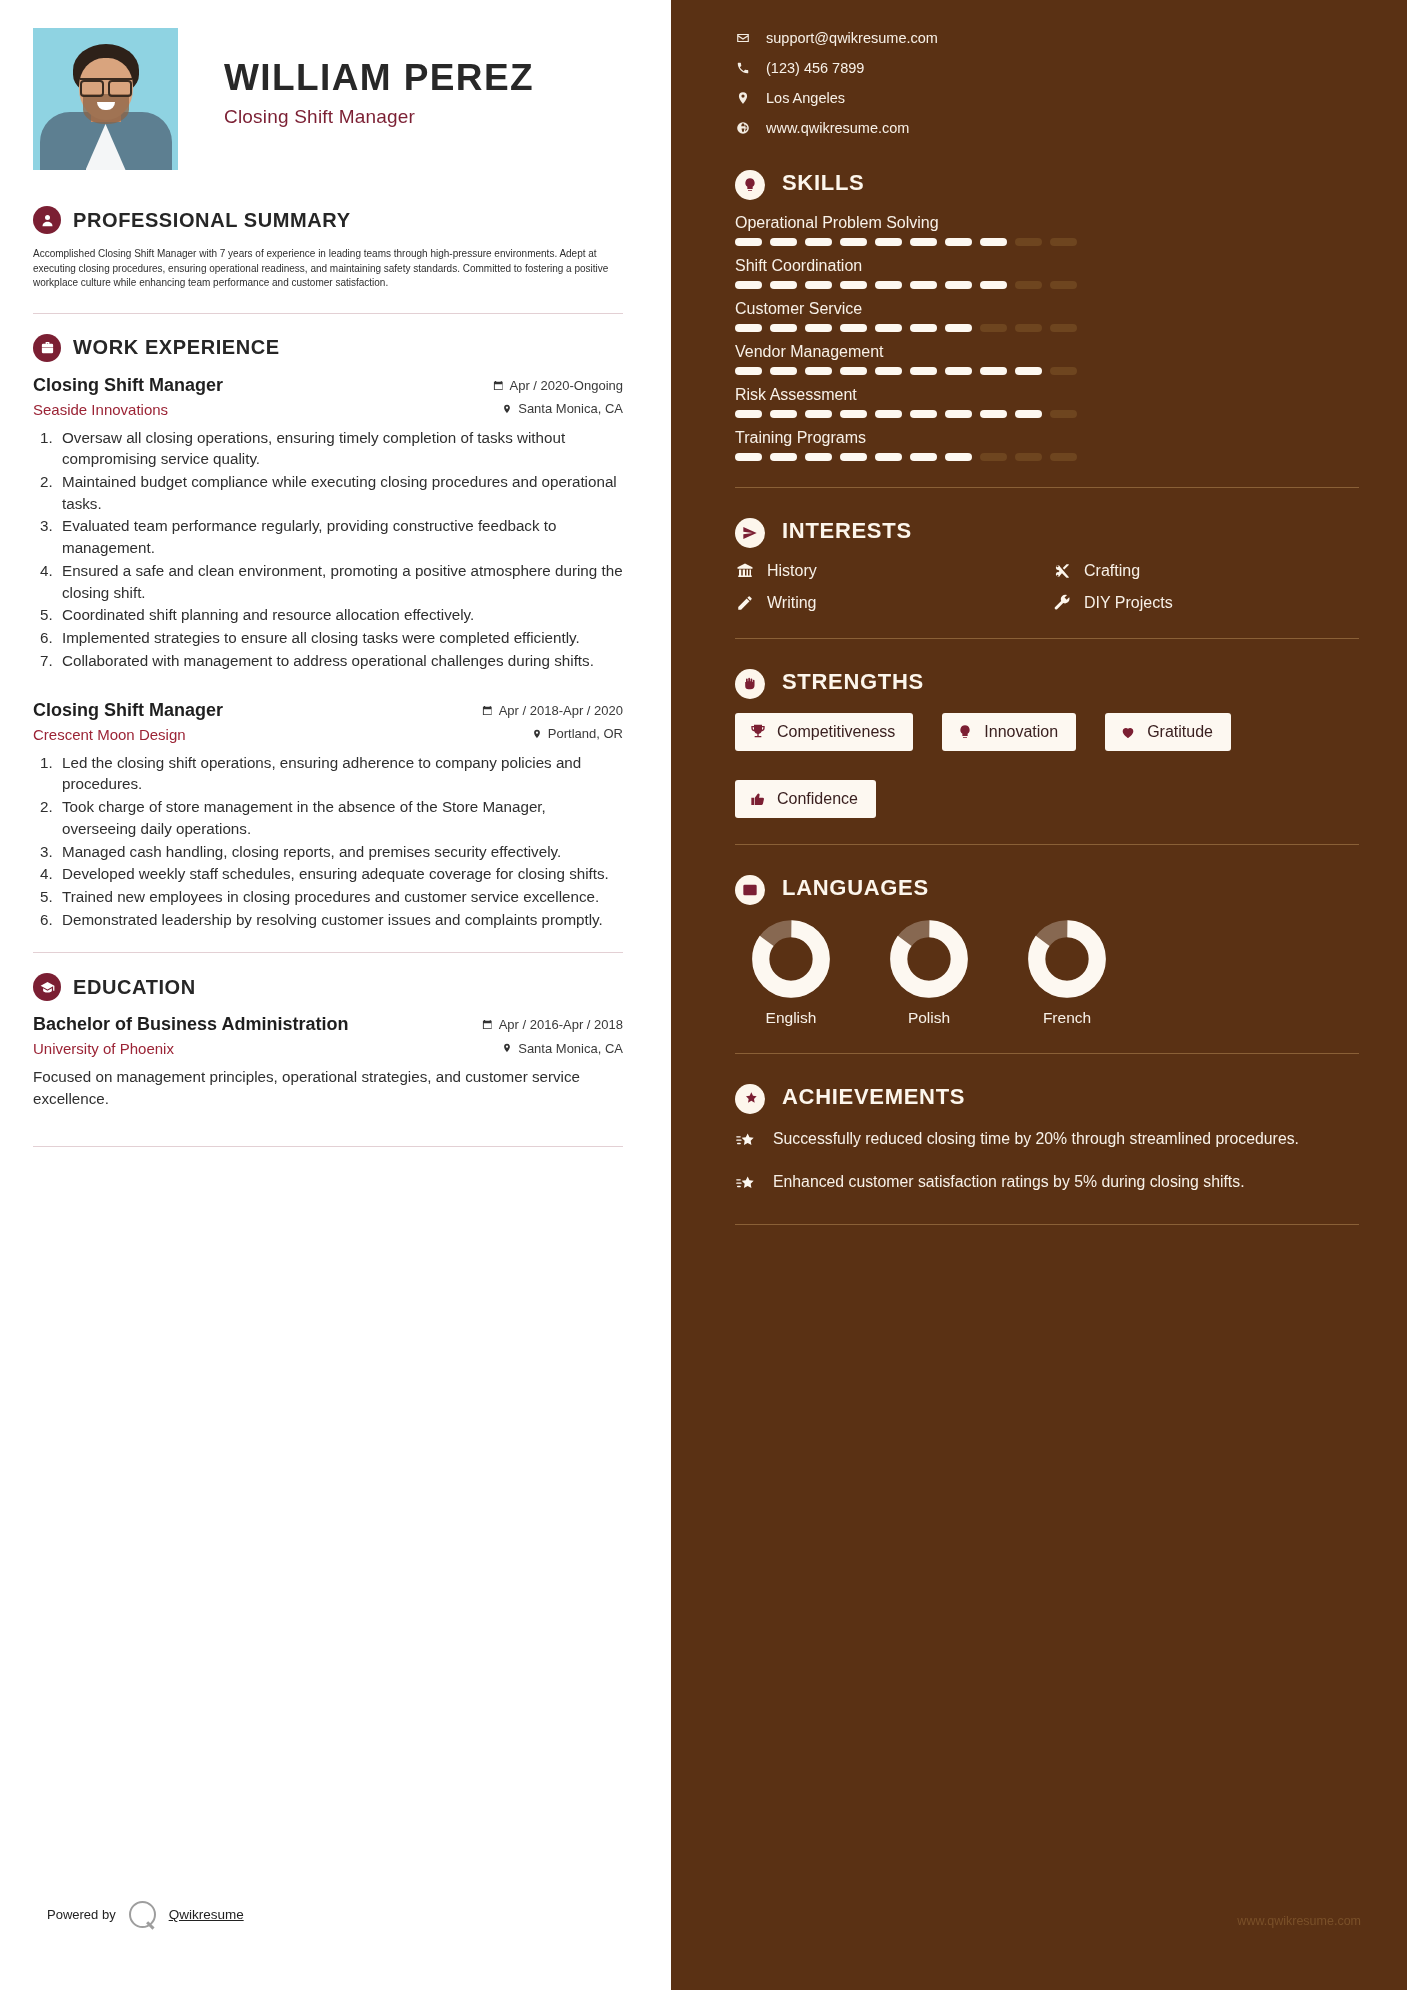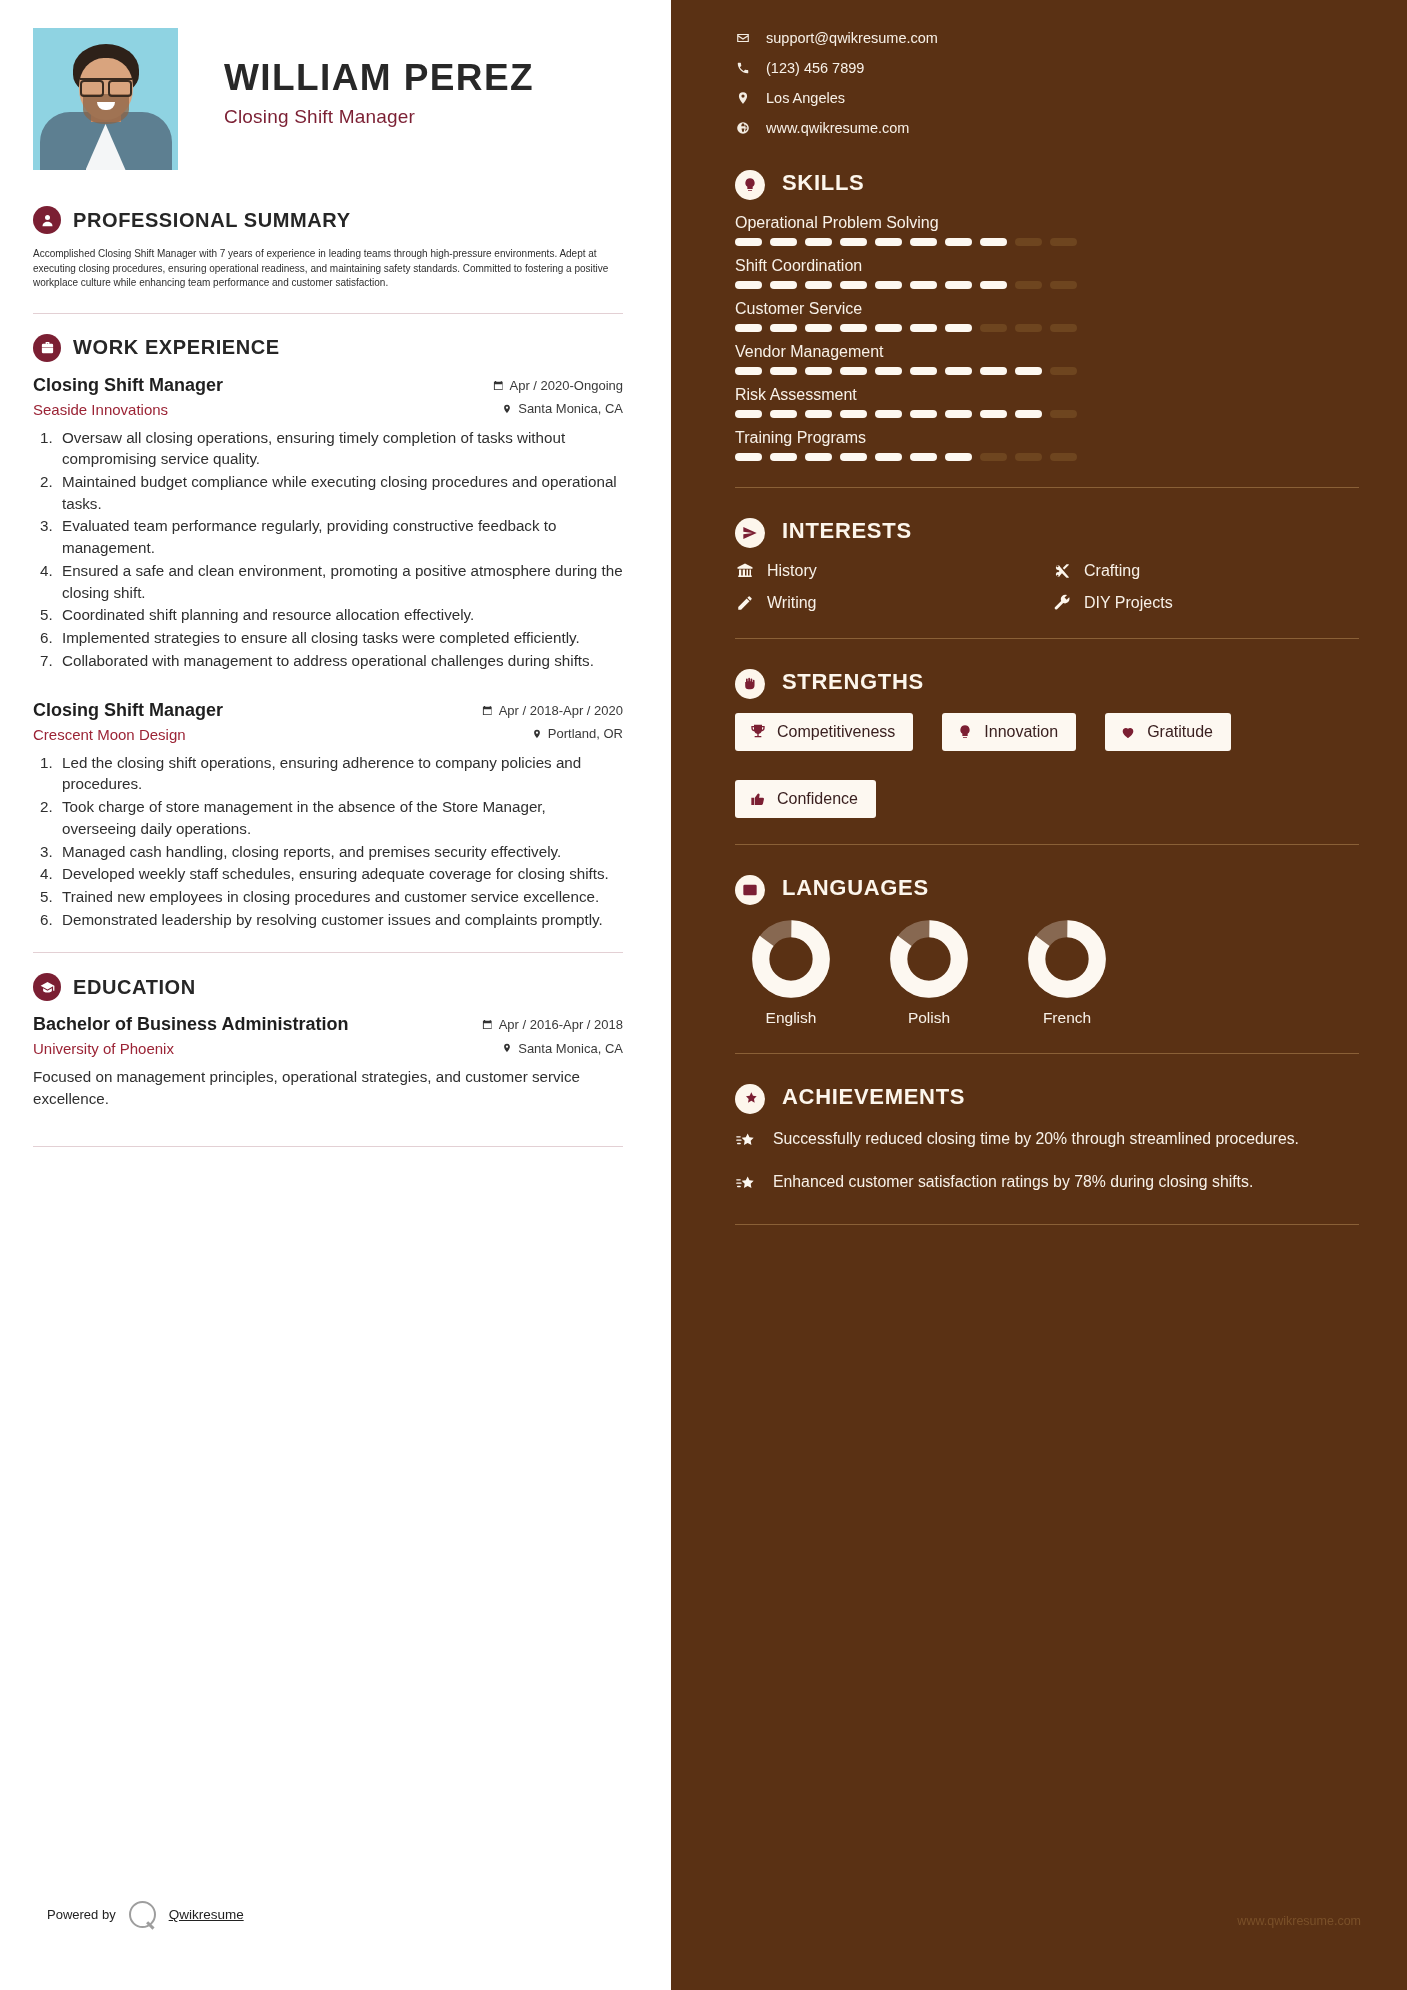--- a/index.html
+++ b/index.html
@@ -644,20 +644,20 @@
       </span>
       <span class="ach-text">Successfully reduced closing time by 20% through streamlined procedures.</span>
     </div>
     <div class="ach">
       <span class="ai">
         <svg viewBox="0 0 24 24">
             <path d="M14 3l2.2 4.5 5 .7-3.6 3.5.9 5-4.5-2.4-4.5 2.4.9-5L6.8 8.2l5-.7z" fill="#fdf8f1"></path>
             <path d="M1 7h4M1 11h5M2 15h3" stroke="#fdf8f1" stroke-width="1.6" stroke-linecap="round" fill="none"></path>
           </svg>
       </span>
-      <span class="ach-text">Enhanced customer satisfaction ratings by 78% during closing shifts.</span>
+      <span class="ach-text">Enhanced customer satisfaction ratings by 5% during closing shifts.</span>
     </div>
   </div>
 
   <div class="r-rule"></div>
 
   <div class="r-watermark">www.qwikresume.com</div>
 </div>
 
 </body></html>

